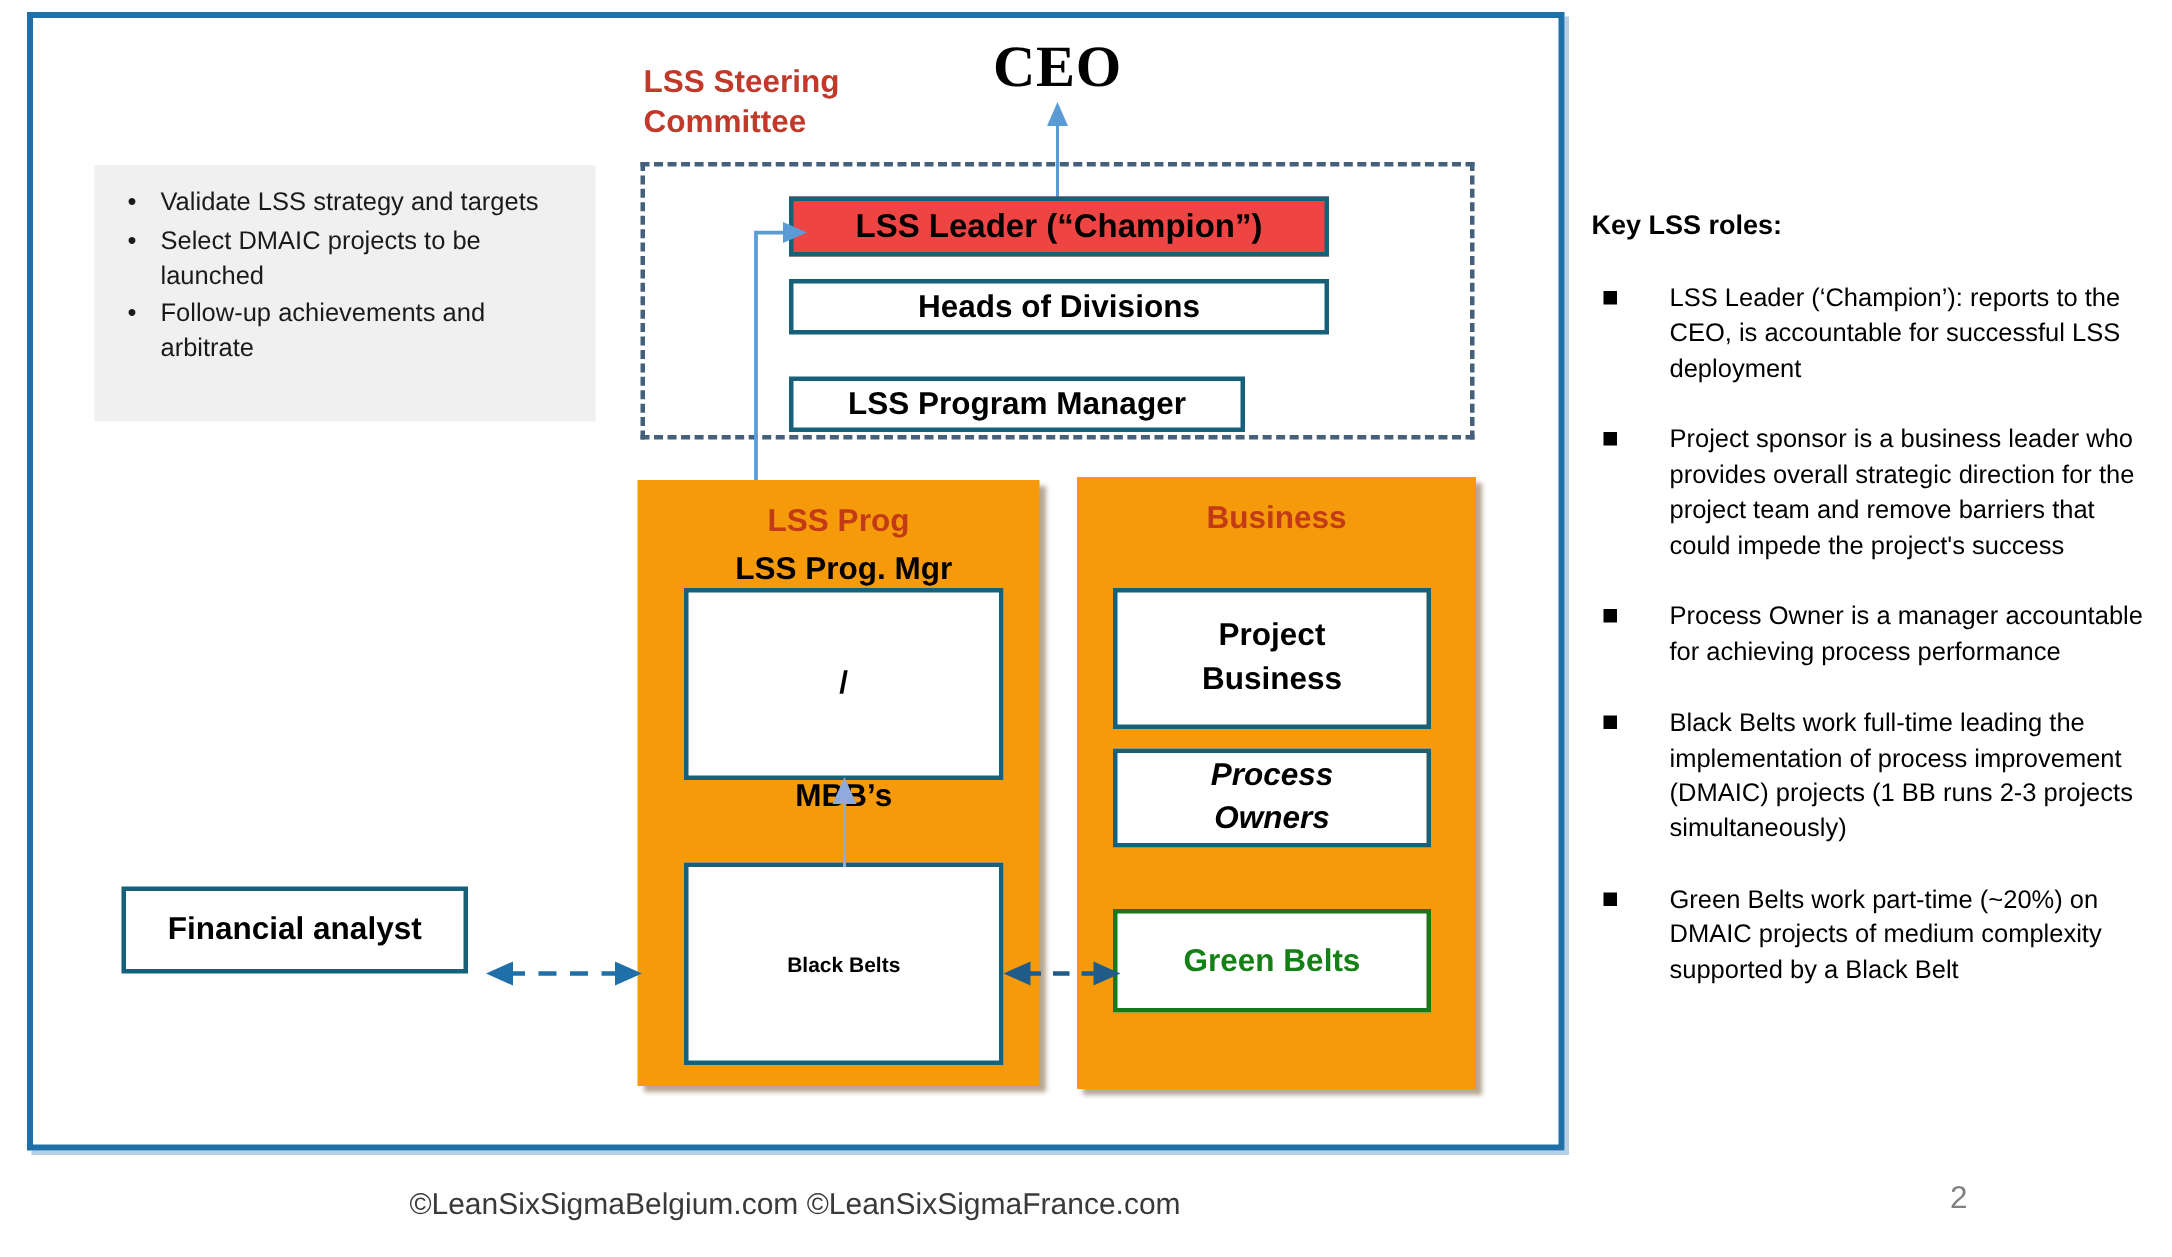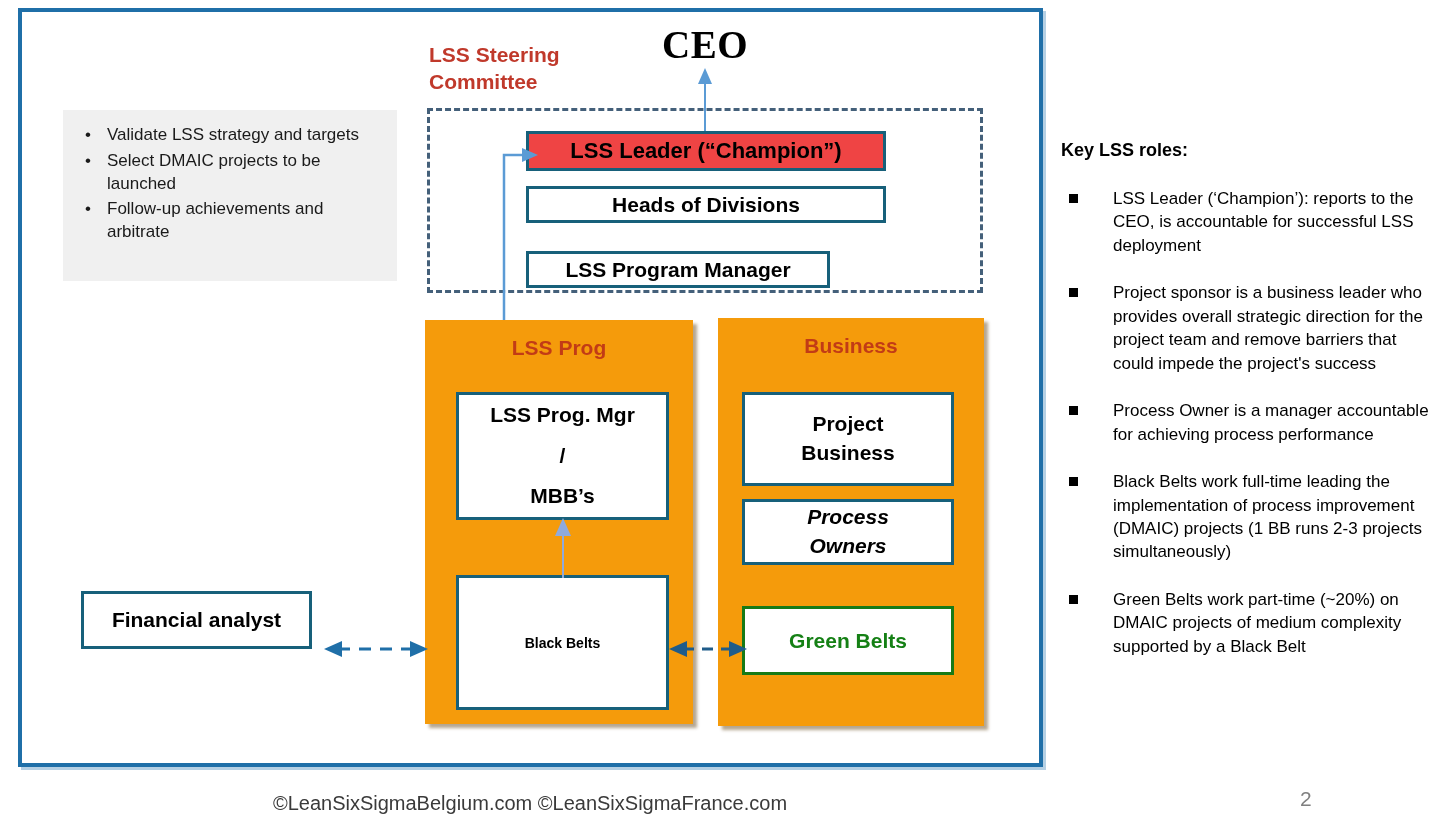--- a/index.html
+++ b/index.html
@@ -175,20 +175,21 @@
 
   
   #box-progmgr-mbb {
     left: 456px;
     top: 392px;
     width: 213px;
     height: 128px;
     font-size: 21px;
     line-height: 1.95;
     flex-direction: column;
+    gap: 35px;
   }
   #box-black-belts {
     left: 456px;
     top: 575px;
     width: 213px;
     height: 135px;
     font-size: 14px;
   }
   #box-project-sponsors {
     left: 742px;

